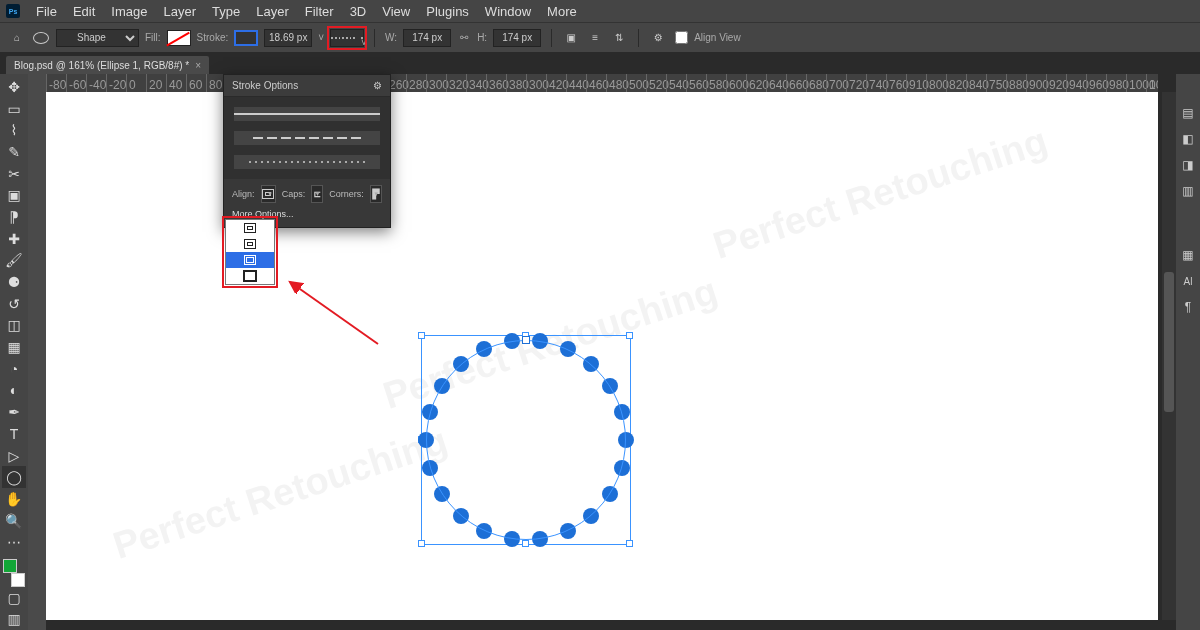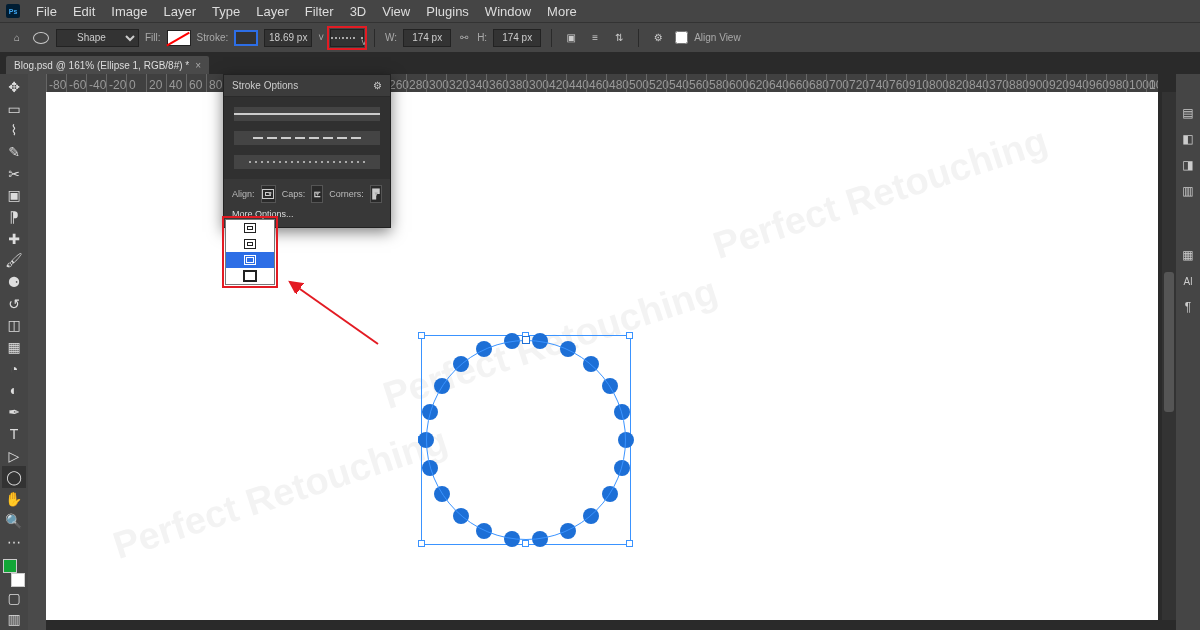--- a/index.html
+++ b/index.html
@@ -225,21 +225,21 @@
         <span>660</span>
         <span>680</span>
         <span>700</span>
         <span>720</span>
         <span>740</span>
         <span>760</span>
         <span>910</span>
         <span>800</span>
         <span>820</span>
         <span>840</span>
-        <span>370</span>
+        <span>750</span>
         <span>880</span>
         <span>900</span>
         <span>920</span>
         <span>940</span>
         <span>960</span>
         <span>980</span>
         <span>1000</span>
         <span>1020</span>
       </div>
     <div class="ruler-v"></div>

